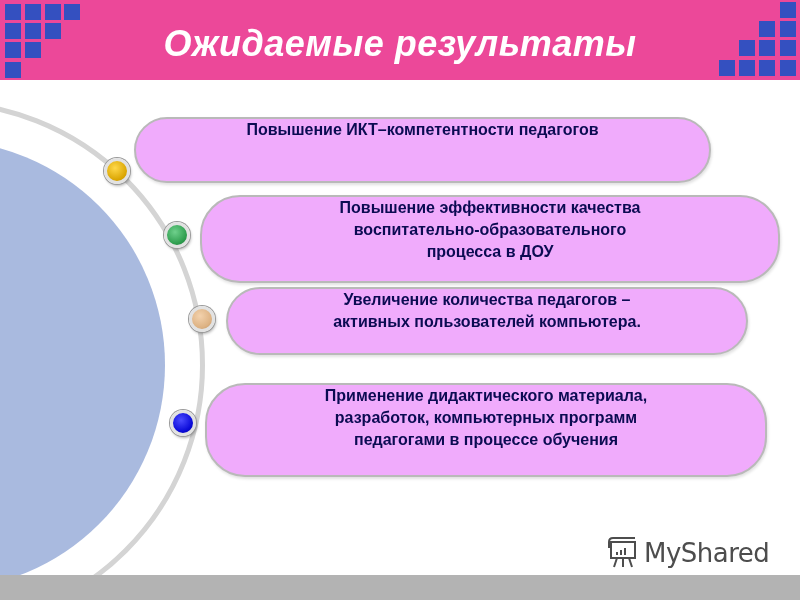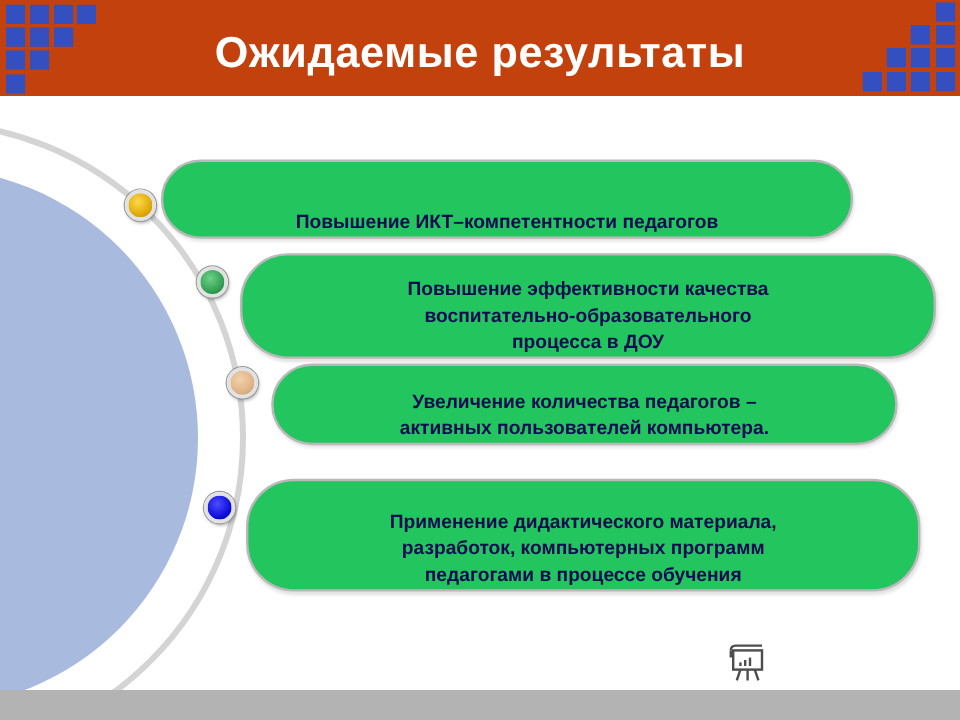--- a/index.html
+++ b/index.html
@@ -3,21 +3,22 @@
   <meta charset="utf-8">
   <style>
     html, body { margin: 0; padding: 0; }
     body {
       width: 800px; height: 600px; position: relative; overflow: hidden;
       background: #ffffff;
       font-family: "Liberation Sans", sans-serif;
     }
     .header {
       position: absolute; left: 0; top: 0; width: 800px; height: 80px;
-      background: #c2410c;
+      background: #ec4899;
+      font-style: italic;
     }
     .sq {
       position: absolute; width: 16px; height: 16px; background: #3450c0;
     }
     .title {
       position: absolute; left: 0; top: 0; width: 800px; height: 80px;
       display: flex; align-items: center; justify-content: center;
       color: #ffffff; font-weight: bold; font-size: 36px; letter-spacing: 0.5px;
       padding-top: 8px; box-sizing: border-box;
     }
@@ -25,25 +26,24 @@
       position: absolute; left: -285px; top: 140px; width: 450px; height: 450px;
       border-radius: 50%; background: #a9badf;
     }
     .arc {
       position: absolute; left: -325px; top: 100px; width: 530px; height: 530px;
       border-radius: 50%; box-sizing: border-box;
       border: 5px solid #d4d4d4;
     }
     .pill {
       position: absolute; box-sizing: border-box;
-      border: 2px solid #b9b9b9; border-radius: 40px; background: #22c55e;
-      display: flex; align-items: flex-end; justify-content: center; text-align: center;
+      border: 2px solid #b9b9b9; border-radius: 40px; background: #f0abfc;
+      display: flex; align-items: flex-start; justify-content: center; text-align: center;
       color: #0b0b52; font-weight: bold; font-size: 16px; line-height: 22px;
       box-shadow: 1px 2px 3px rgba(0,0,0,0.12);
-      margin-top: 16px;
     }
     .pill span { white-space: pre-line; }
     .dot {
       position: absolute; width: 26px; height: 26px; border-radius: 50%;
       box-sizing: border-box; border: 3px solid #e2e2e2;
       box-shadow: 0 0 0 1px #9a9a9a, 1px 2px 3px rgba(0,0,0,0.3);
     }
     .footer {
       position: absolute; left: 0; top: 575px; width: 800px; height: 25px;
       background: #b3b3b3;
@@ -118,13 +118,14 @@
 <div class="logo">
   <svg width="34" height="34" viewBox="0 0 34 34">
     <rect x="5" y="6" width="24" height="16" fill="none" stroke="#4d4d4d" stroke-width="2"></rect>
     <path d="M3 6 q0 -4 4 -4 h22" fill="none" stroke="#4d4d4d" stroke-width="2"></path>
     <path d="M3 6 v6" stroke="#4d4d4d" stroke-width="2"></path>
     <rect x="10" y="16" width="2" height="3" fill="#4d4d4d"></rect>
     <rect x="14" y="14" width="2" height="5" fill="#4d4d4d"></rect>
     <rect x="18" y="12" width="2" height="7" fill="#4d4d4d"></rect>
     <path d="M11 22 l-3 9 M17 22 v9 M23 22 l3 9" stroke="#4d4d4d" stroke-width="2"></path>
   </svg>
+  <span class="logo-text">MyShared</span>
 </div>
 
 </body></html>

